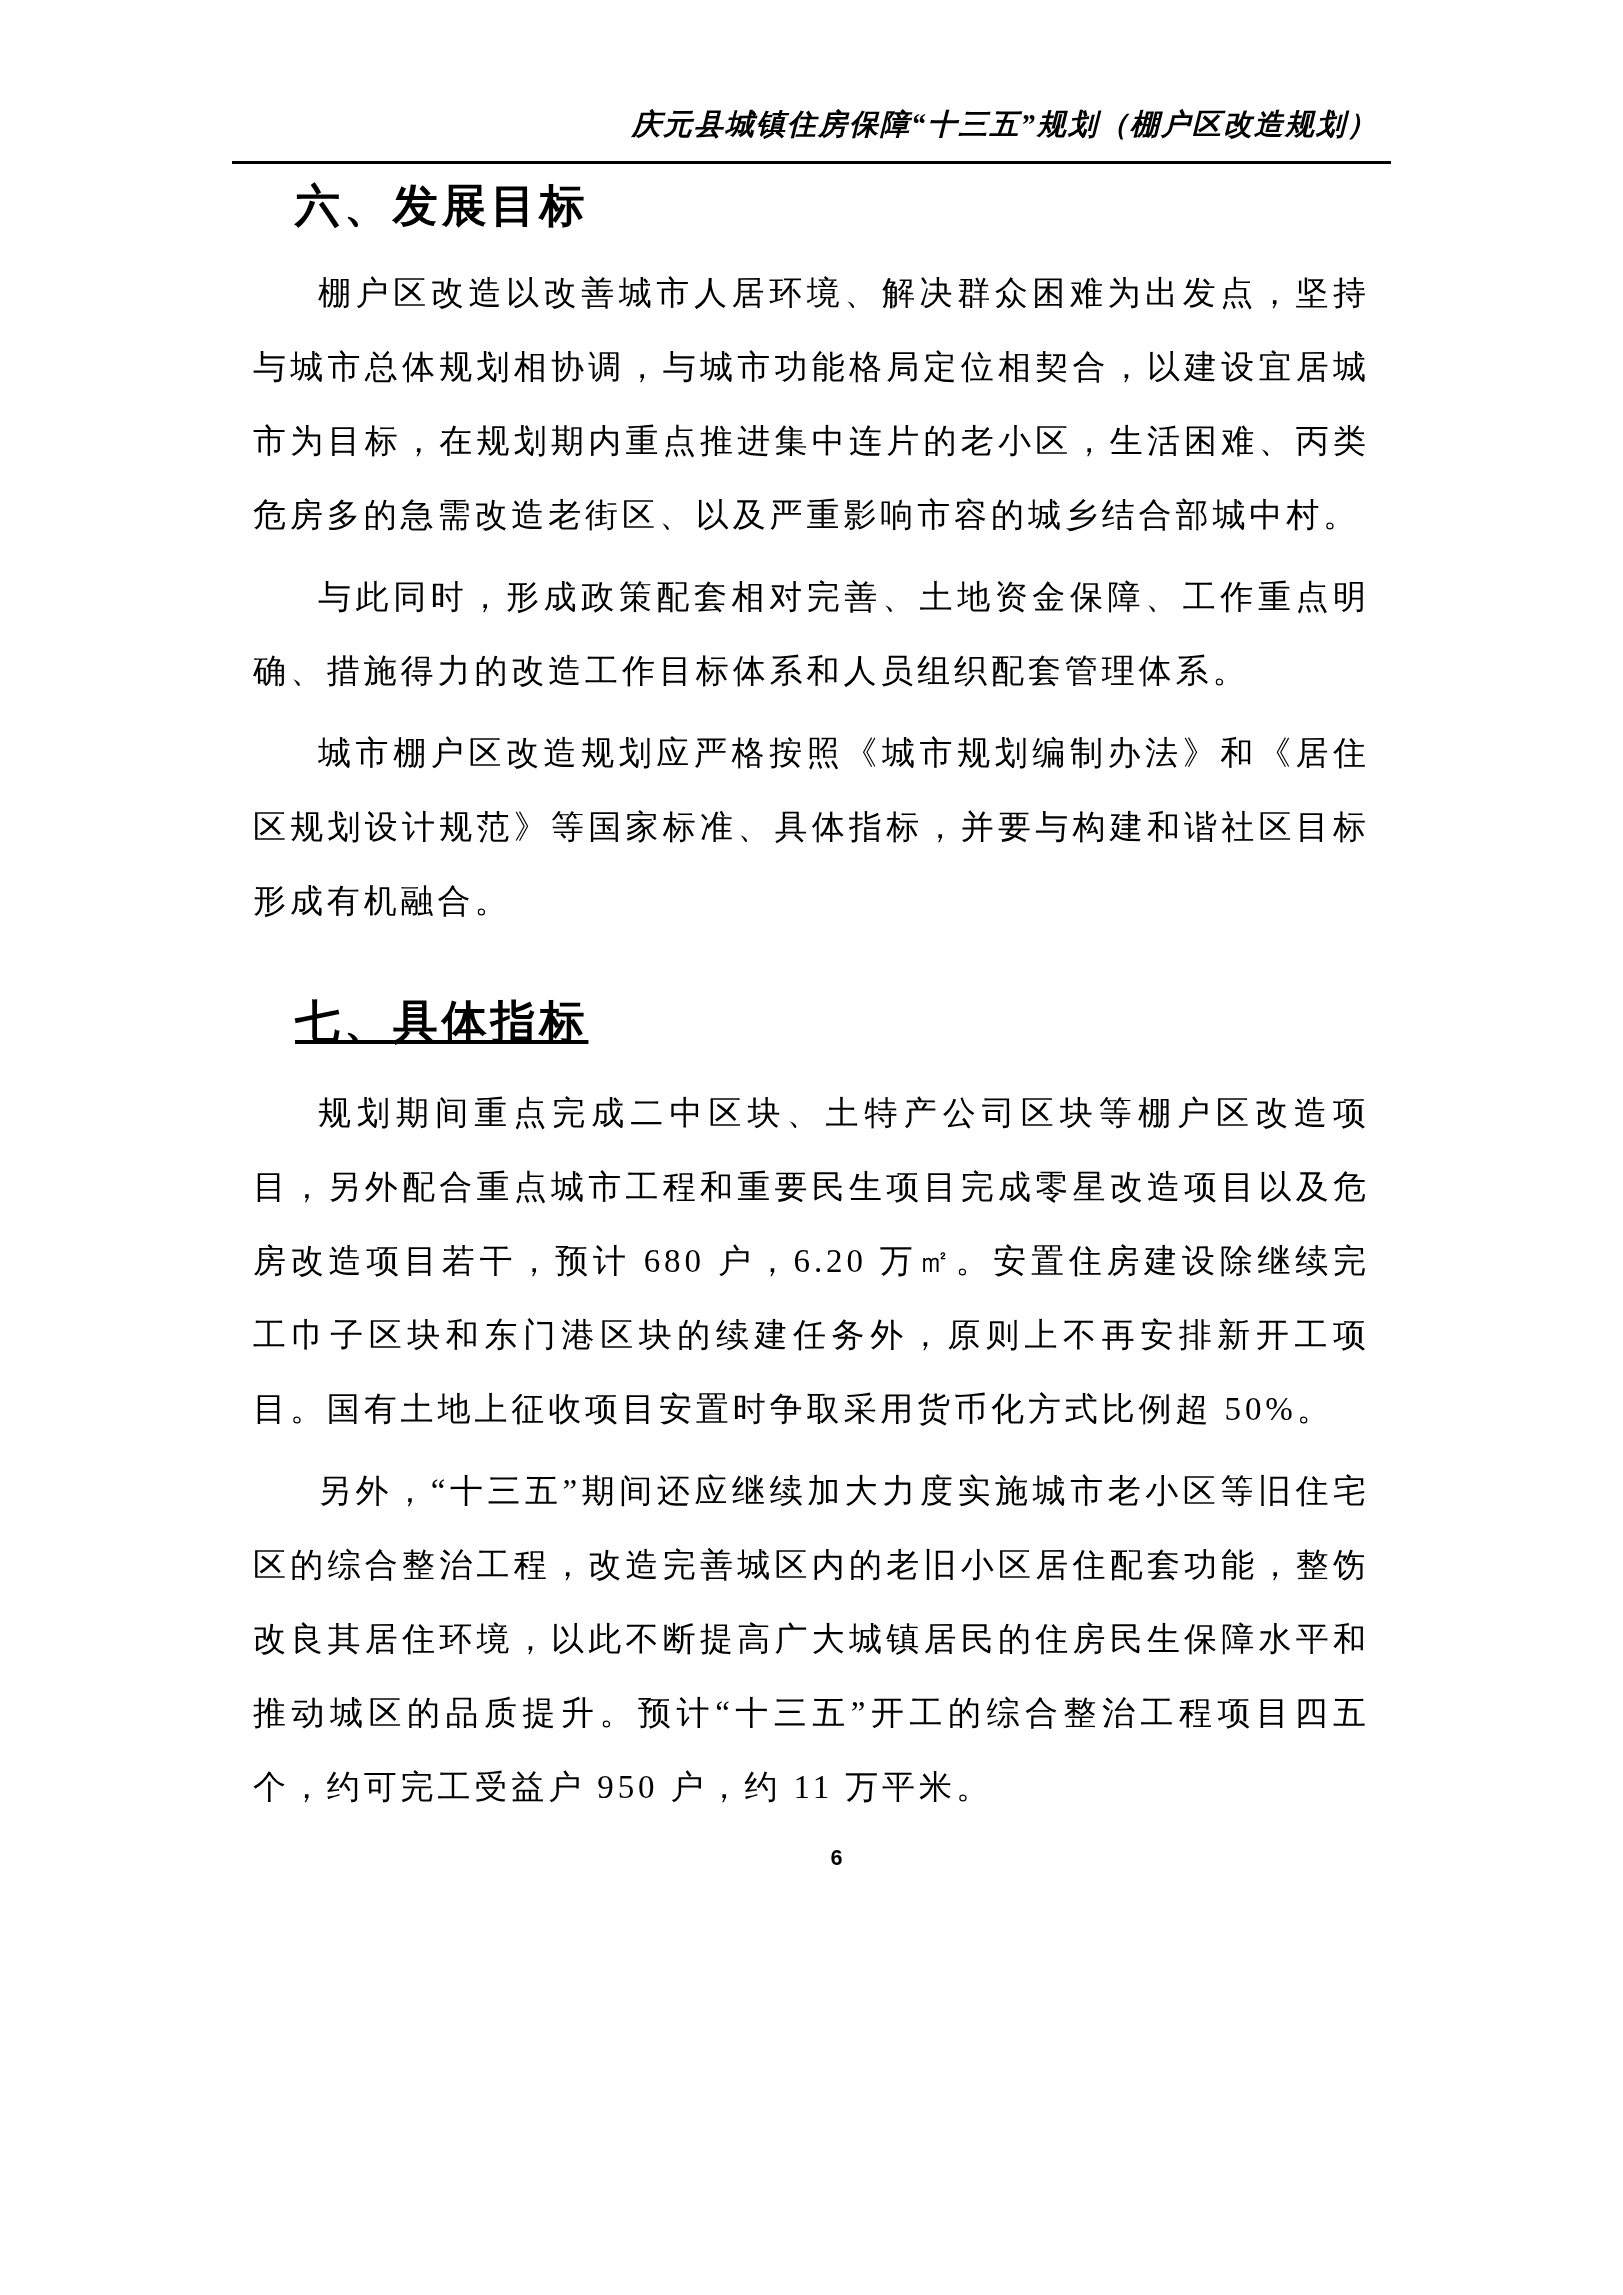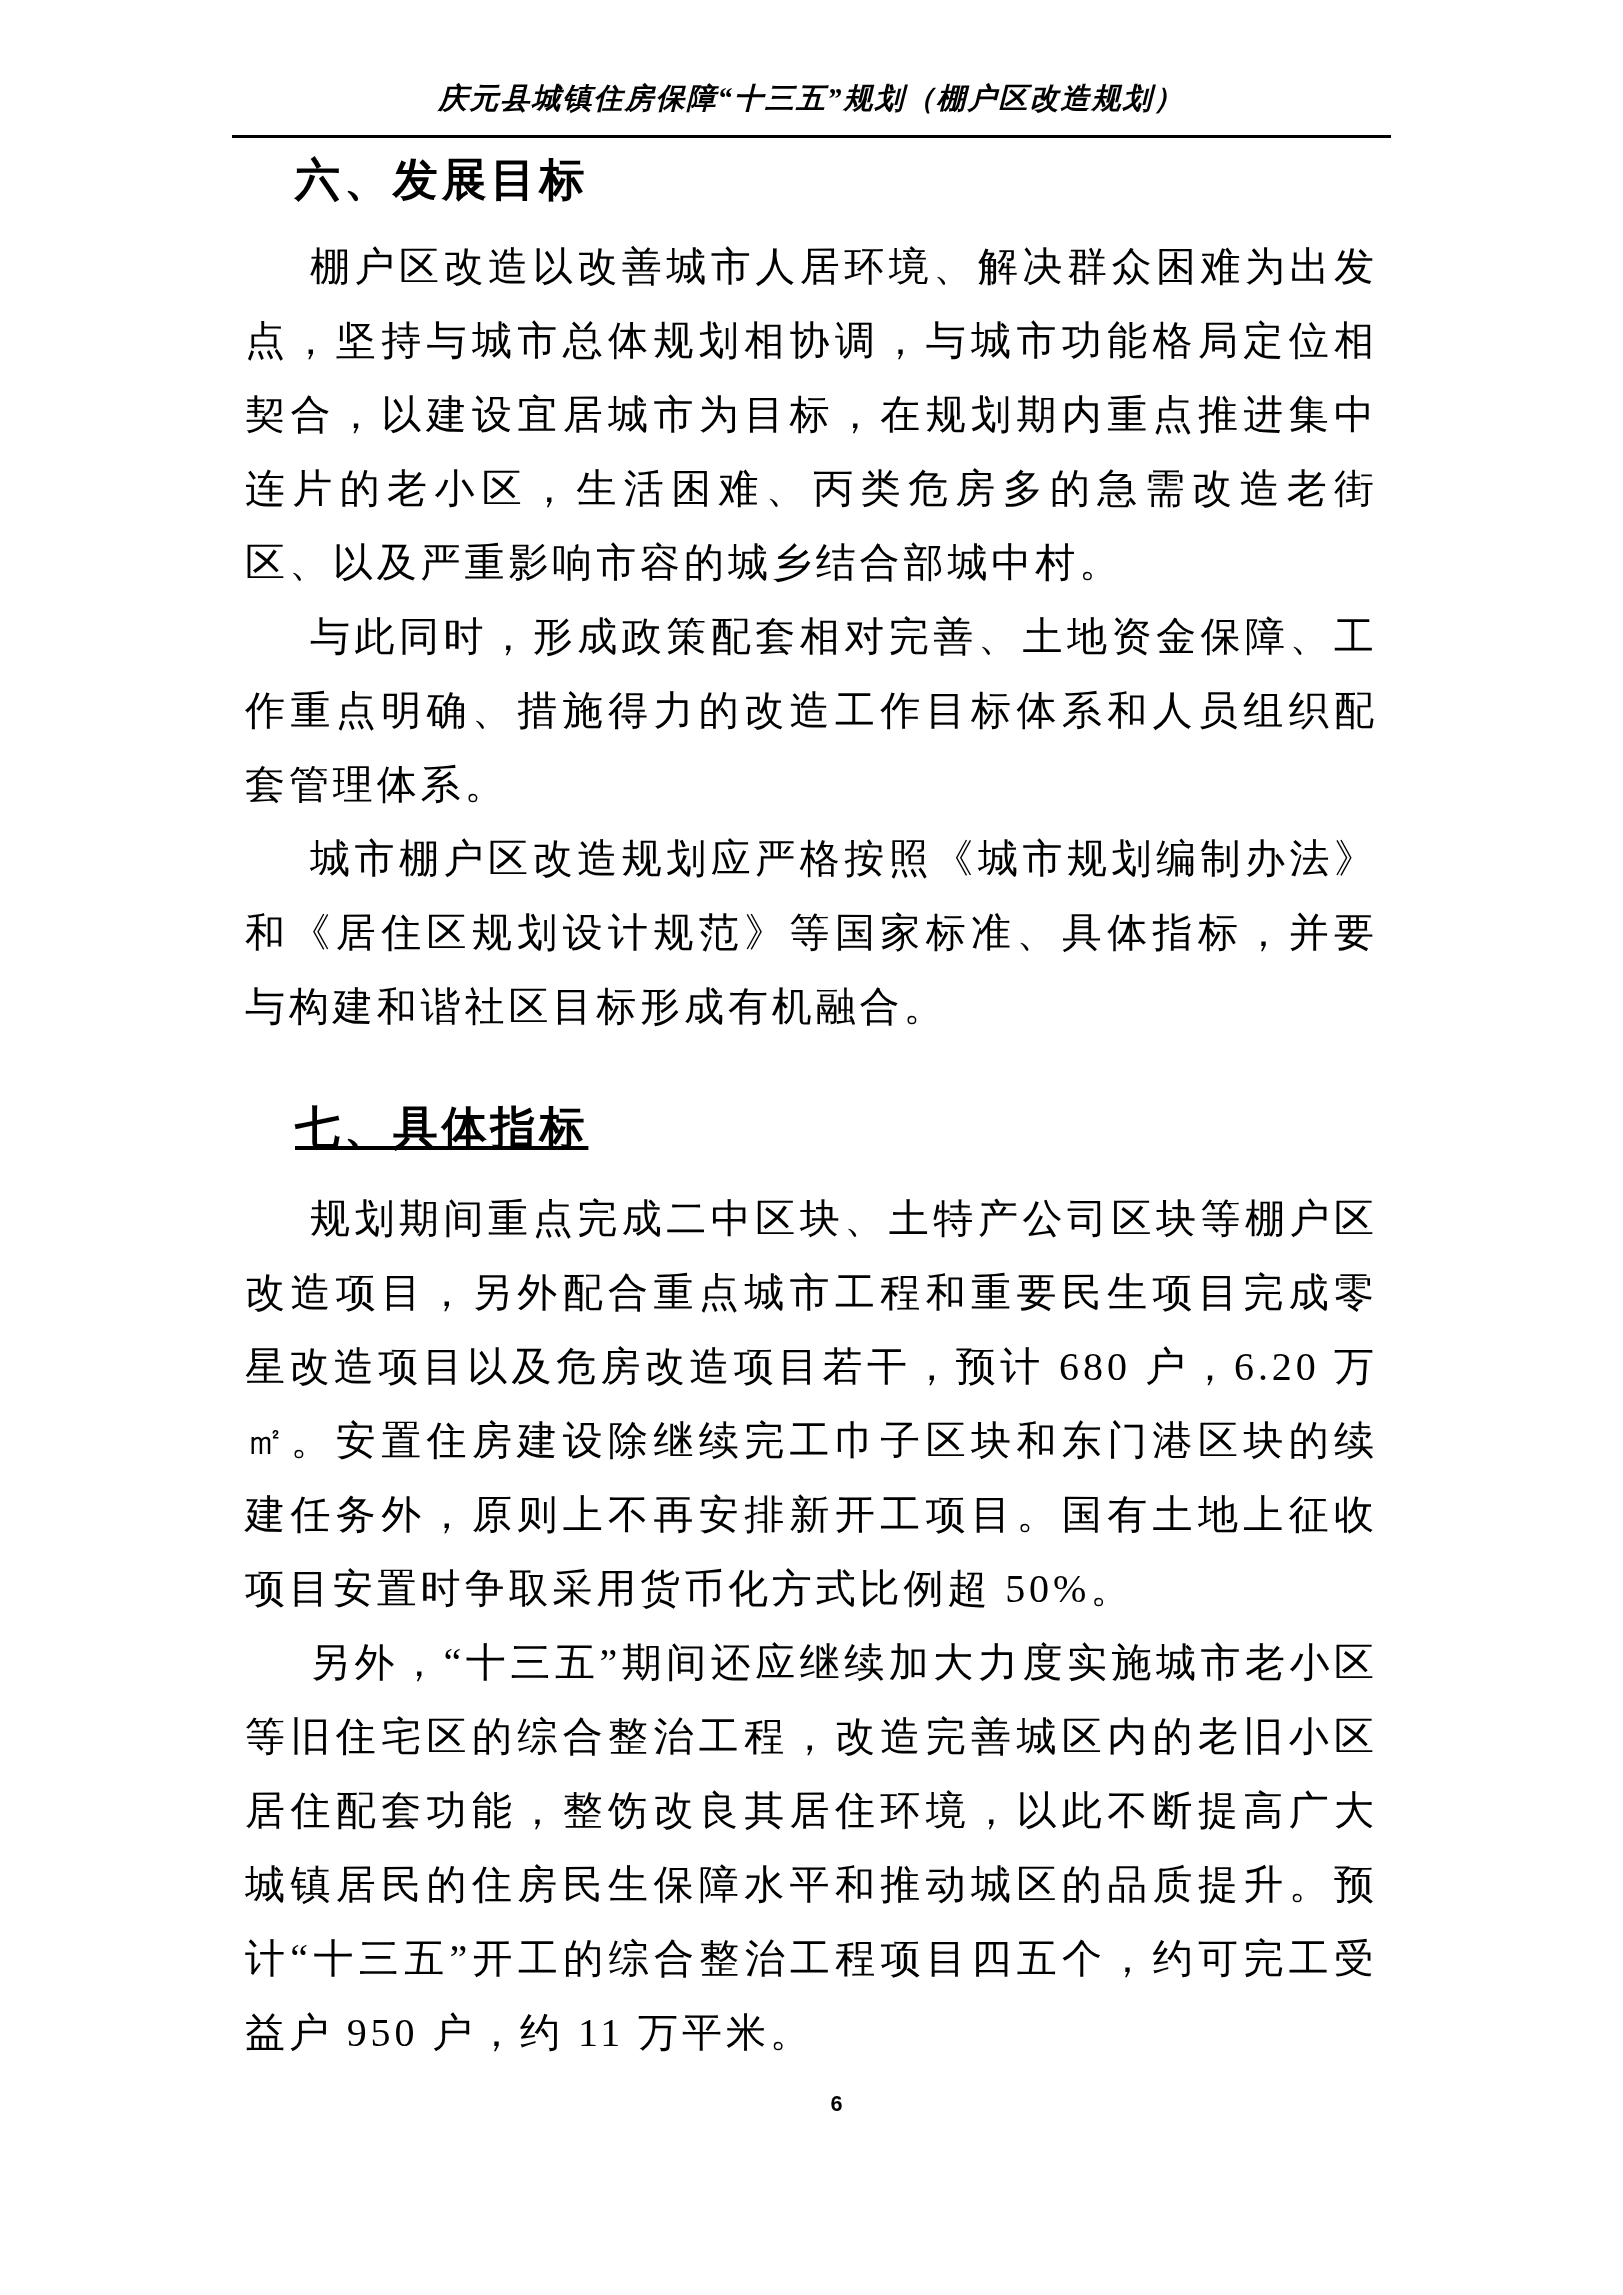--- a/index.html
+++ b/index.html
@@ -13,28 +13,28 @@
     height: 2295px;
     margin: 0 auto;
     background: #ffffff;
     color: #000000;
     box-sizing: border-box;
     padding: 0 245px;
     overflow: hidden;
     font-family: "Liberation Serif", "DejaVu Serif", serif;
   }
   .doc-header {
-    margin-top: 83px;
+    margin-top: 109px;
     font-family: "Liberation Serif", "DejaVu Serif", serif;
     font-style: italic;
     font-weight: bold;
     font-size: 29px;
     line-height: 30px;
     letter-spacing: 2px;
-    text-align: center;
+    text-align: right;
     white-space: nowrap;
   }
   .divider {
     margin: 21.6px -13px 0 -13px;
     border-top: 3.3px solid #000000;
     height: 0;
   }
   h2.sec-heading {
     margin: 22px 0 0 0;
     padding: 0 0 0 50px;
@@ -42,22 +42,22 @@
     font-weight: bold;
     font-size: 45px;
     line-height: 39px;
     letter-spacing: 3.9px;
   }
   h2.sec-heading.second {
     margin-top: 64px;
     text-decoration: underline;
   }
   p.body-par {
-    margin: 0;
-    font-size: 40px;
+    margin: 8px;
+    font-size: 33px;
     line-height: 74px;
     letter-spacing: 3.9px;
     text-align: justify;
     text-justify: inter-character;
     text-indent: 65px;
   }
   p.body-par.after-heading-1 {
     margin-top: 31px;
   }
   p.body-par.after-heading-2 {

